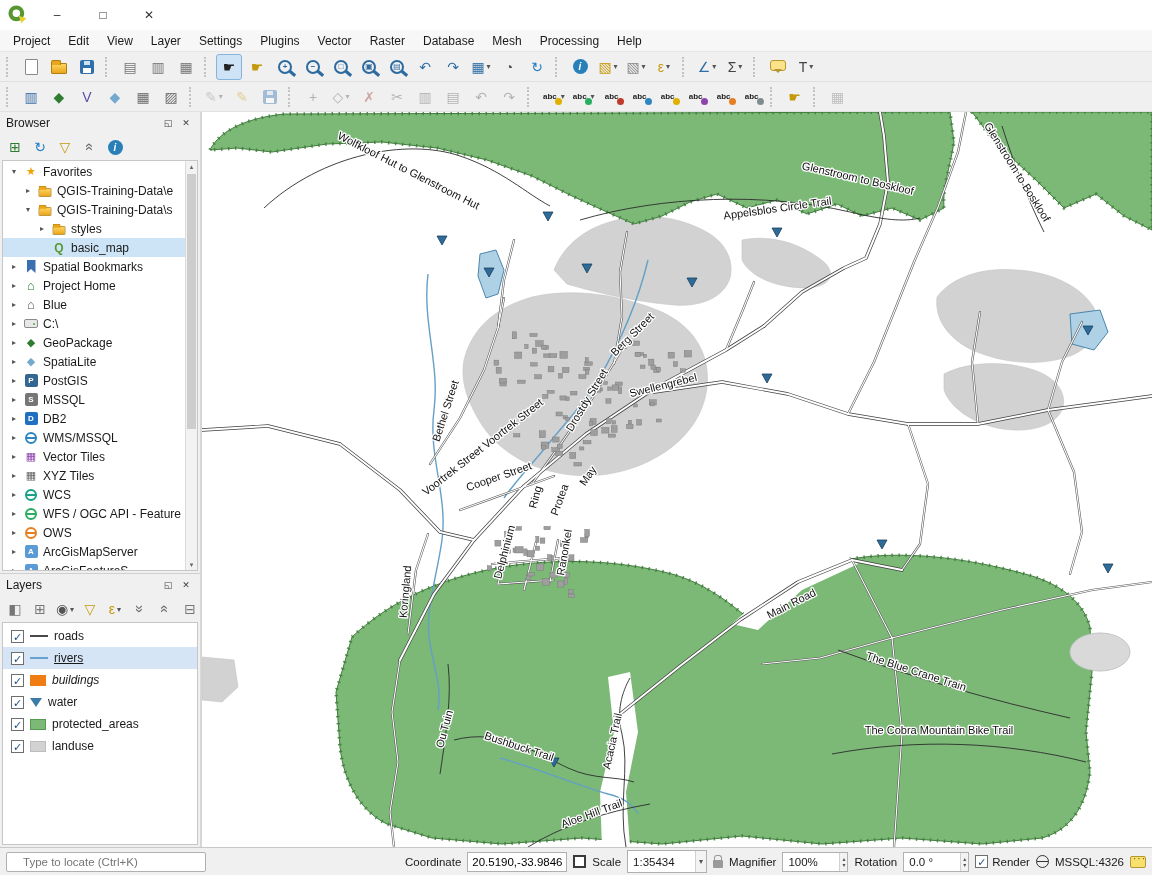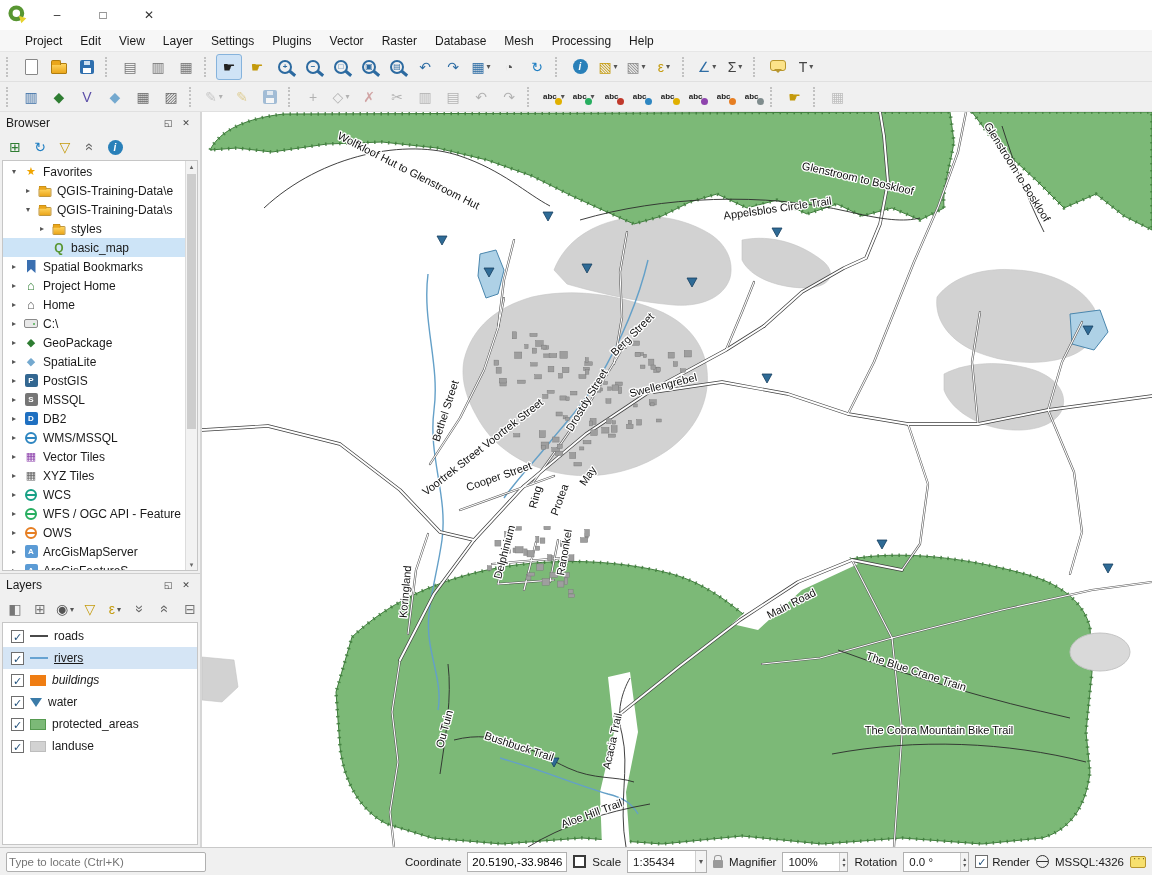--- a/index.html
+++ b/index.html
@@ -8,21 +8,21 @@
   #app{position:relative;width:1152px;height:875px;background:#f0f0f0;display:flex;flex-direction:column}
 
   
   .titlebar{height:30px;background:#fff;display:flex;align-items:center;padding-left:8px;flex:none}
   .applogo{width:20px;height:20px;margin-right:6px;flex:none}
   .apptitle{font-size:12px;color:#111;flex:1}
   .wincontrols{display:flex;height:30px}
   .winbtn{width:46px;height:30px;display:flex;align-items:center;justify-content:center;font-size:12px;color:#333}
 
   
-  .menubar{height:22px;background:#f7f7f7;display:flex;align-items:center;padding-left:16px;border-bottom:1px solid #e6e6e6;flex:none}
+  .menubar{height:22px;background:#f7f7f7;display:flex;align-items:center;padding-left:4px;border-bottom:1px solid #e6e6e6;flex:none}
   .menuitem{padding:2px 9px;font-size:12px;color:#1a1a1a}
 
   
   .toolbar{height:30px;background:#f0f0f0;display:flex;align-items:center;padding:0 2px;border-bottom:1px solid #e0e0e0;flex:none}
   .tbtn{min-width:26px;height:26px;display:flex;align-items:center;justify-content:center;border-radius:3px;margin:0 1px;position:relative;padding:0 2px}
   .tbtn.active{background:#cfe3f6;border:1px solid #86b3dc}
   .tbtn.disabled{opacity:.4}
   .tbdrop{font-size:8px;color:#555;margin-left:2px}
   .tbhandle{width:7px;height:20px;border-left:2px dotted #c2c2c2;margin:0 4px}
   .ico-glyph{font-size:14px;line-height:1}
@@ -82,21 +82,21 @@
   .llabel.italic{font-style:italic}
   .llabel.muted{color:#555}
   .llabel.underline{text-decoration:underline}
 
   .mapwrap{flex:1;background:#fff;position:relative;overflow:hidden}
   .mapwrap svg{display:block}
   .maplabel{font-family:"Liberation Sans","DejaVu Sans",sans-serif;font-size:11px;fill:#111;stroke:#fff;stroke-width:2.6px;paint-order:stroke;stroke-linejoin:round;text-anchor:middle}
 
   
   .statusbar{height:28px;display:flex;align-items:center;gap:6px;padding:0 6px;background:#f0f0f0;border-top:1px solid #c9c9c9;font-size:11.5px;flex:none}
-  .locate{width:200px;height:20px;border:1px solid #b0b0b0;border-radius:2px;background:#fff;padding:0 2px;font-size:11.5px;color:#333;font-family:inherit}
+  .locate{width:200px;height:20px;border:1px solid #b0b0b0;border-radius:2px;background:#fff;padding:0 16px;font-size:11.5px;color:#333;font-family:inherit}
   .flexspace{flex:1}
   .sbinput{height:20px;border:1px solid #b0b0b0;background:#fff;padding:0 4px;font-size:11.5px;font-family:inherit}
   .coord{width:100px}
   .sbcombo{height:23px;border:1px solid #b0b0b0;background:#fff;display:flex;align-items:center;padding-left:5px;width:80px;justify-content:space-between}
   .cmbbtn{font-size:8px;color:#555;padding:0 3px;border-left:1px solid #d0d0d0;height:100%;display:flex;align-items:center;background:#f3f3f3}
   .sbspin{height:20px;border:1px solid #b0b0b0;background:#fff;display:flex;align-items:center;padding-left:5px;width:66px;justify-content:space-between}
   .spinbtns{display:flex;flex-direction:column;font-size:6px;color:#555;line-height:6px;padding:0 2px;border-left:1px solid #d0d0d0;height:100%;justify-content:center;background:#f3f3f3}
   .rendercheck{display:flex;align-items:center;gap:4px}
   .ico-extent{width:13px;height:13px;border:2px solid #3a3a3a;background:#fff}
   .ico-lock{width:10px;height:8px;background:#9a9a9a;border-radius:1px;position:relative;margin-top:5px}
@@ -392,21 +392,21 @@
               <span class="tlabel">Spatial Bookmarks</span>
             </div>
             <div class="trow" style="padding-left: 6px;">
               <span class="texp">▸</span>
               <span class="tico" style="color: rgb(46, 125, 50); font-weight: bold; font-size: 13px;">⌂</span>
               <span class="tlabel">Project Home</span>
             </div>
             <div class="trow" style="padding-left: 6px;">
               <span class="texp">▸</span>
               <span class="tico" style="color: rgb(85, 85, 85); font-size: 13px;">⌂</span>
-              <span class="tlabel">Home</span>
+              <span class="tlabel">Blue</span>
             </div>
             <div class="trow" style="padding-left: 6px;">
               <span class="texp">▸</span>
               <span class="tico">
                 <span class="tico-drive"></span>
               </span>
               <span class="tlabel">C:\</span>
             </div>
             <div class="trow" style="padding-left: 6px;">
               <span class="texp">▸</span>

